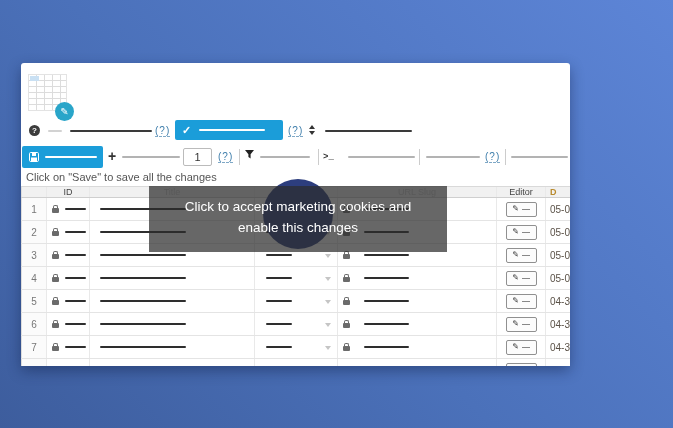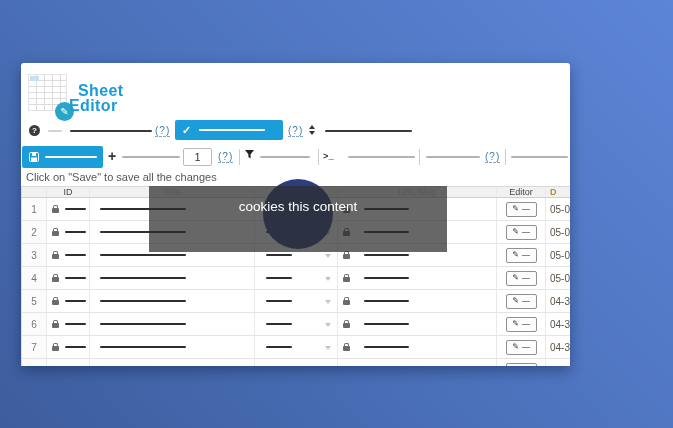--- a/index.html
+++ b/index.html
@@ -92,23 +92,20 @@
 
 <div class="card">
 
   <div class="logo">
     <div class="logo-grid">
       <div class="logo-cell"></div>
     </div>
     <div class="logo-pencil">
         <span>✎</span>
       </div>
-    <div class="logo-text">
-      <span class="w1">Sheet</span><span>Editor</span>
-    </div>
   </div>
 
   <div class="helpdot">?</div>
   <div class="bar lite" style="left:27px; top:67px; width:14px;"></div>
   <div class="bar dark" style="left:49px; top:67px; width:82px;"></div>
   <a class="qlink" style="left:134px; top:62px;">(?)</a>
   <button class="btn-cyan" style="left:154px; top:57px; width:108px; height:20px;">
     <span class="check">✓</span>
     <span class="bar" style="position:static; width:66px; background:#fff;"></span>
   </button>
@@ -363,16 +360,17 @@
         
       </button>
     </div>
     <div class="td c-date"></div>
   </div>
 </div>
   </div>
 
   <div class="playcircle"></div>
   <div class="consent">
-    <div>cookies this content</div>
+    <div>Click to accept marketing cookies and</div>
+    <div>enable this changes</div>
   </div>
 
 </div>
 
 </body></html>

